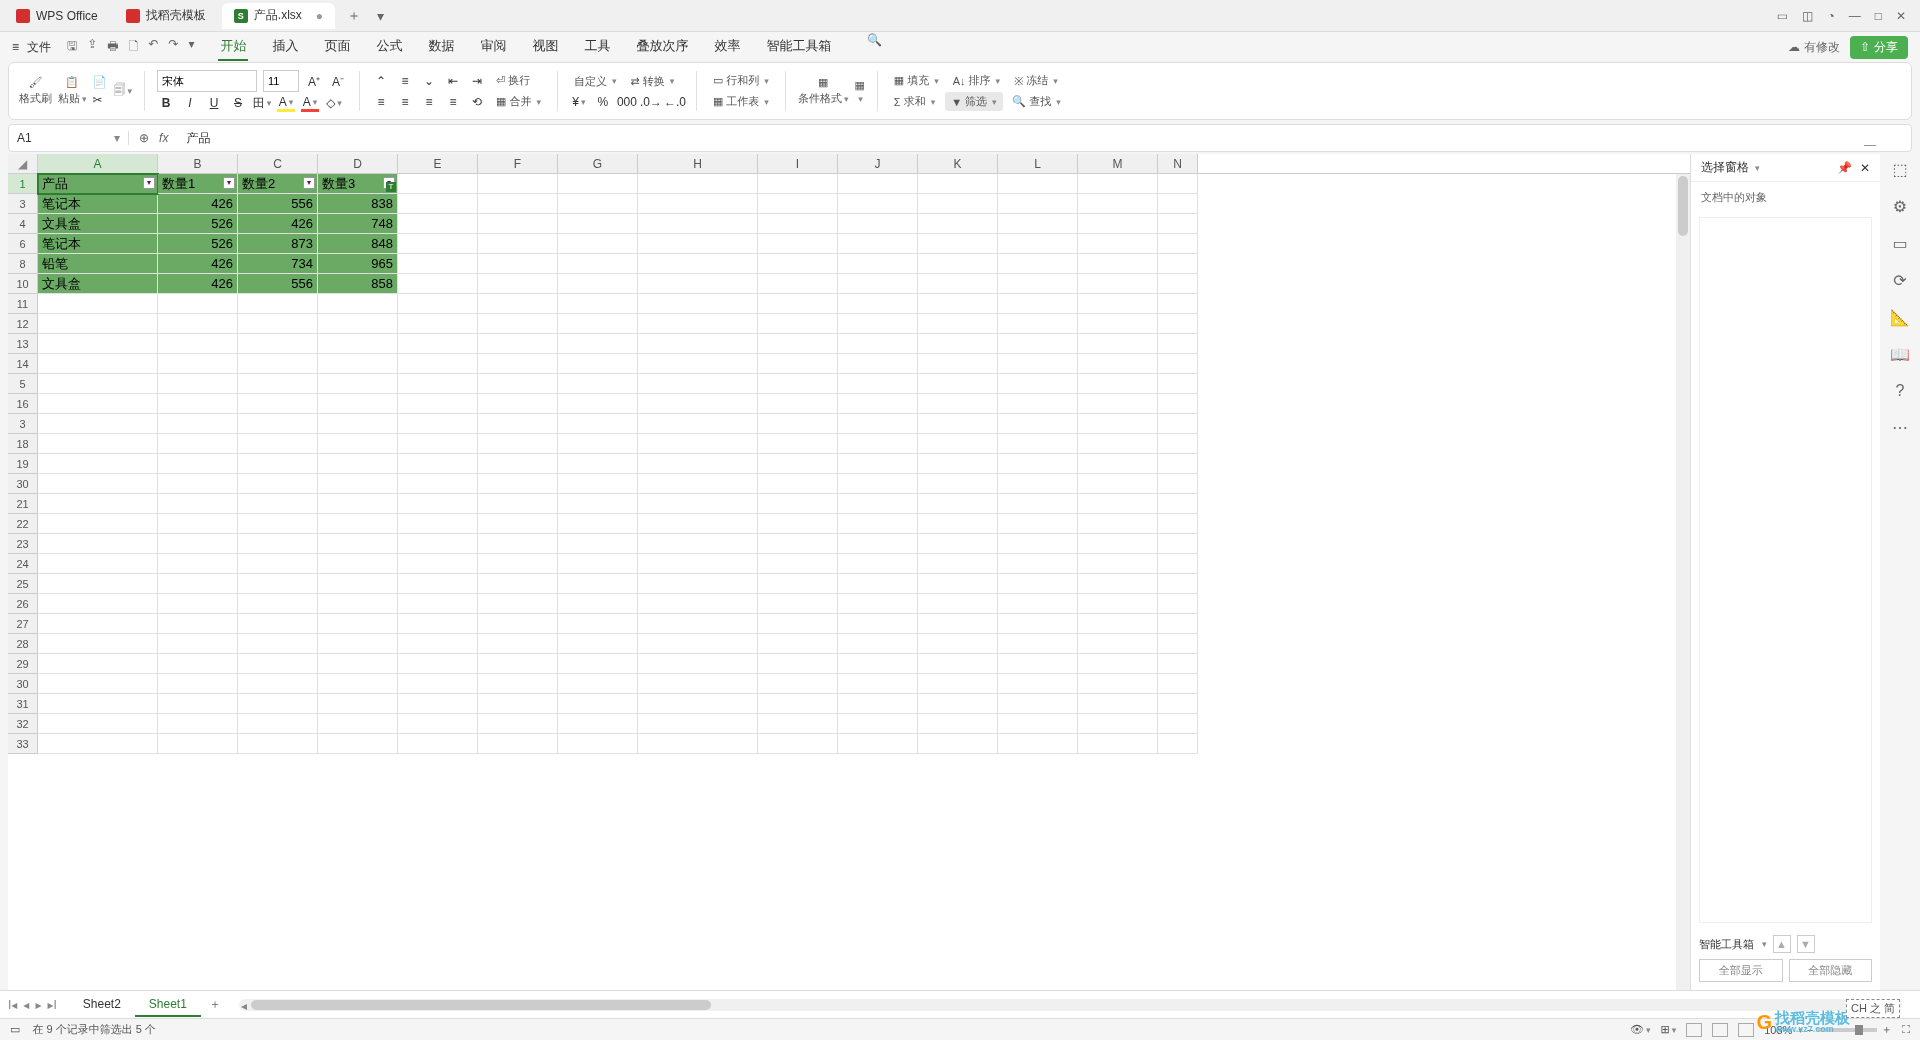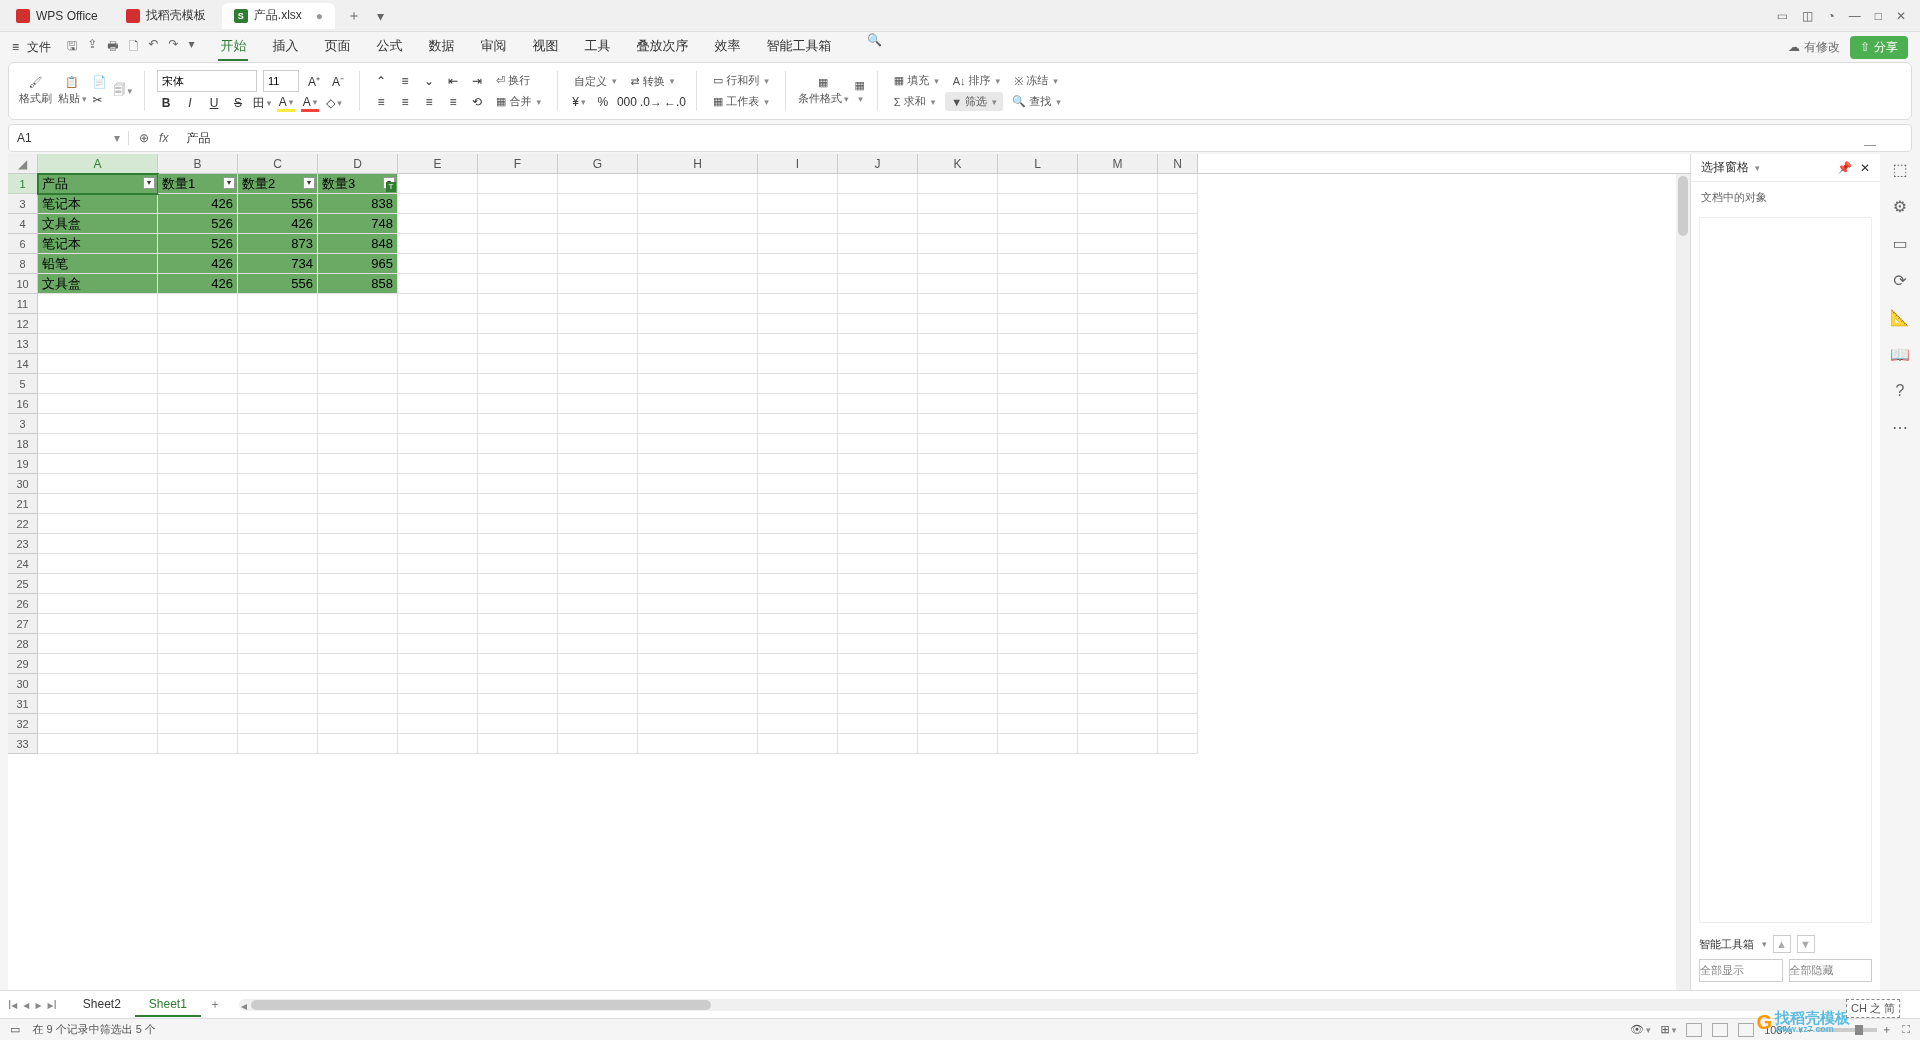--- a/index.html
+++ b/index.html
@@ -83,21 +83,21 @@
   
   .side-panel { width: 190px; background: #fff; border-left: 1px solid #ddd; display: flex; flex-direction: column; }
   .side-header { height: 28px; display: flex; align-items: center; padding: 0 10px; border-bottom: 1px solid #eee; justify-content: space-between; }
   .side-title { font-size: 12px; display: flex; align-items: center; gap: 4px; }
   .side-sub { padding: 8px 10px; font-size: 11px; color: #666; }
   .side-body { flex: 1; margin: 4px 8px; border: 1px solid #eee; }
   .side-footer { padding: 8px; }
   .stack-row { display: flex; align-items: center; gap: 6px; font-size: 11px; margin-bottom: 6px; }
   .stack-btn { width: 18px; height: 18px; border: 1px solid #ccc; text-align: center; line-height: 16px; cursor: pointer; color: #aaa; }
   .side-btns { display: flex; gap: 6px; }
-  .side-btn { flex:1; border: 1px solid #ccc; padding: 3px 0; font-size: 11px; cursor: pointer; color: #888; }
+  .side-btn { flex:1; border: 1px solid #ccc; padding: 3px 0; text-align: center; font-size: 11px; cursor: pointer; color: #888; }
 
   
   .right-toolbar { width: 40px; background: #f5f5f5; display: flex; flex-direction: column; align-items: center; padding-top: 6px; gap: 18px; }
   .right-toolbar span { cursor: pointer; color: #666; font-size: 16px; }
   .collapse-btn { position: absolute; top: 138px; right: 44px; color: #888; cursor: pointer; }
 
   
   .sheet-bar { height: 28px; background: #fff; border-top: 1px solid #ddd; display: flex; align-items: center; padding: 0 8px; }
   .sheet-nav { display: flex; gap: 6px; color: #888; }
   .sheet-nav span { cursor: pointer; }

